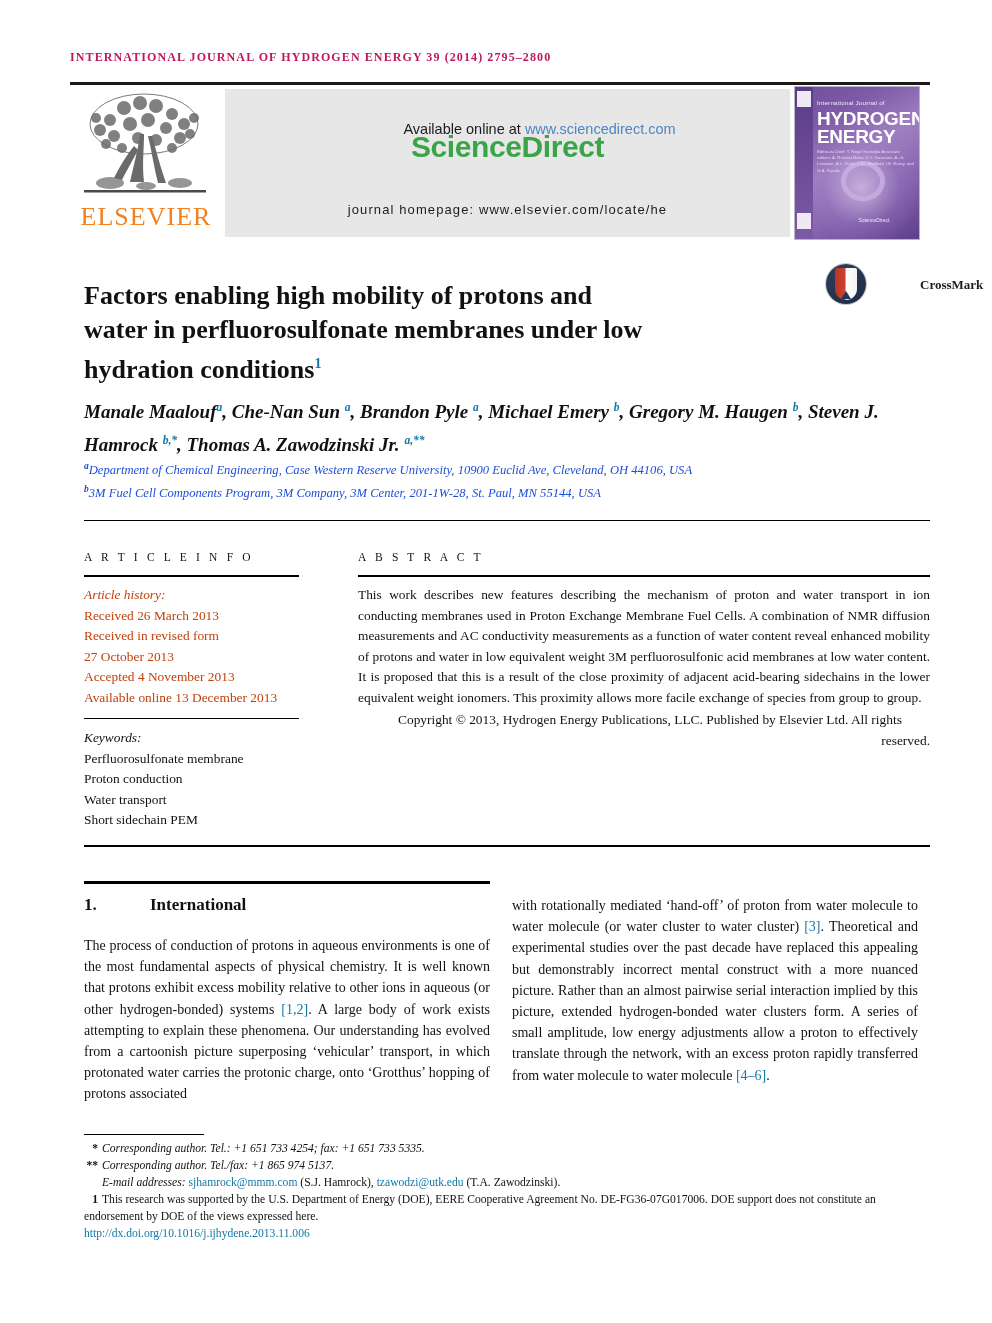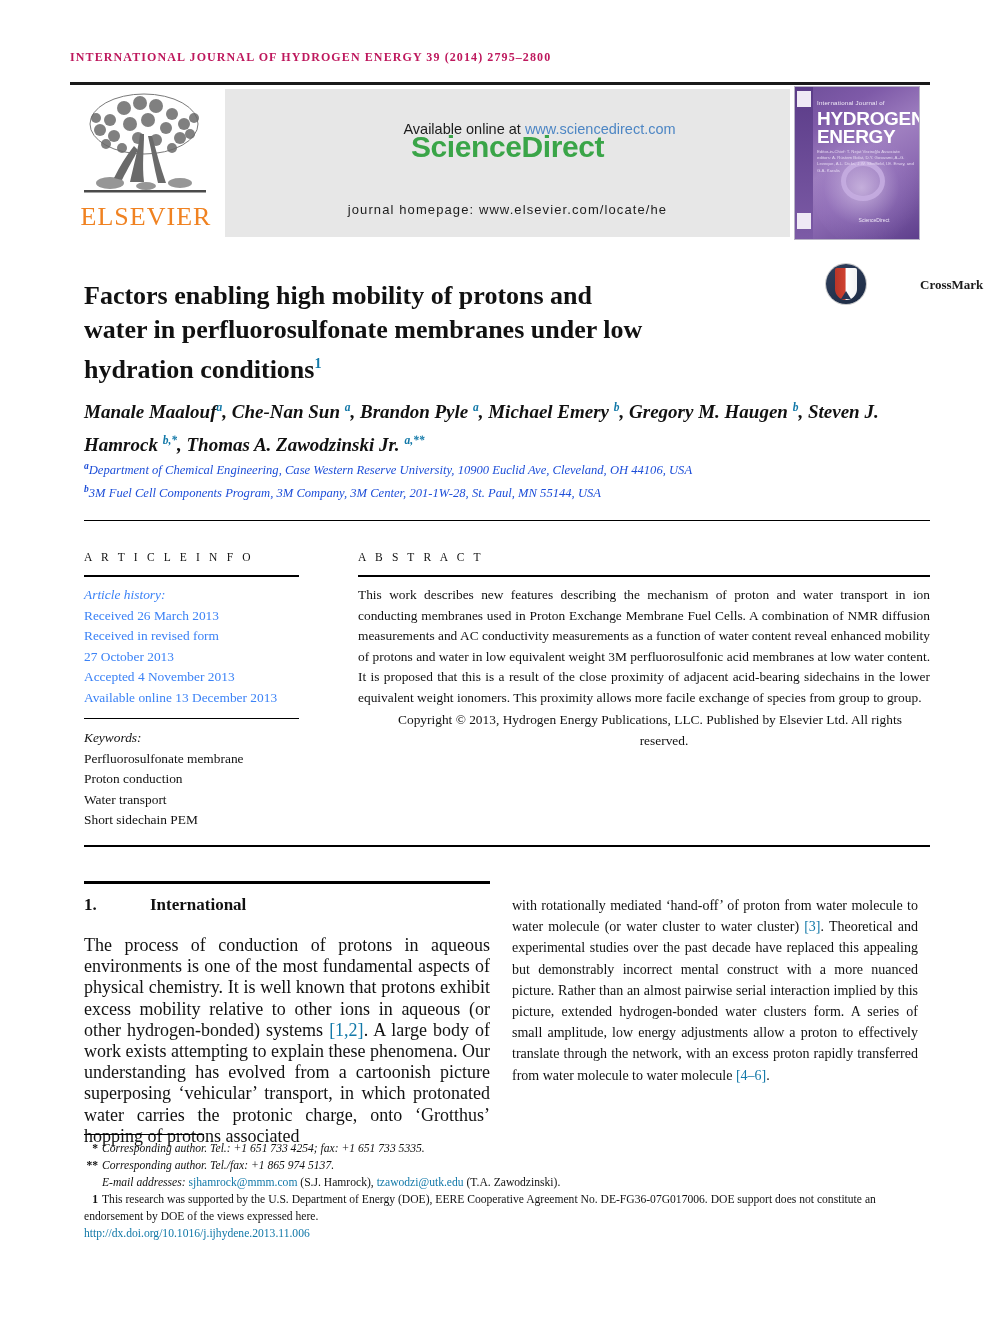--- a/index.html
+++ b/index.html
@@ -274,21 +274,21 @@
     color: #111;
     font-weight: normal;
   }
   .info-col {
     position: absolute;
     left: 84px; top: 585px;
     width: 215px;
     font-family: "Liberation Serif", serif;
     font-size: 13.4px;
     line-height: 20.5px;
-    color: #3b82f6;
+    color: #c2410c;
   }
   .info-col .ital { font-style: italic; }
   .kw-col {
     position: absolute;
     left: 84px; top: 728px;
     width: 215px;
     font-family: "Liberation Serif", serif;
     font-size: 13.4px;
     line-height: 20.5px;
     color: #111;
@@ -305,41 +305,41 @@
     color: #111;
     text-align: justify;
   }
   .abstract .copyright {
     display: block;
     margin-top: 2px;
     text-align: justify;
     margin-left: 40px;
   }
   .abstract .copyright .rightline {
-    display: block; text-align: center;
+    display: block; text-align: right;
   }
 
   
   .sec-head {
     position: absolute;
     left: 84px; top: 895px;
     width: 406px;
     font-family: "Liberation Serif", serif;
     font-weight: bold;
     font-size: 17px;
     color: #111;
   }
   .sec-head .num { display: inline-block; width: 66px; }
 
   .col-left {
     position: absolute;
     left: 84px; top: 935px;
     width: 406px;
     font-family: "Liberation Serif", serif;
-    font-size: 18px;
+    font-size: 14px;
     line-height: 21.2px;
     text-align: justify;
     color: #111;
   }
   .col-right {
     position: absolute;
     left: 512px; top: 895px;
     width: 406px;
     font-family: "Liberation Serif", serif;
     font-size: 14px;

